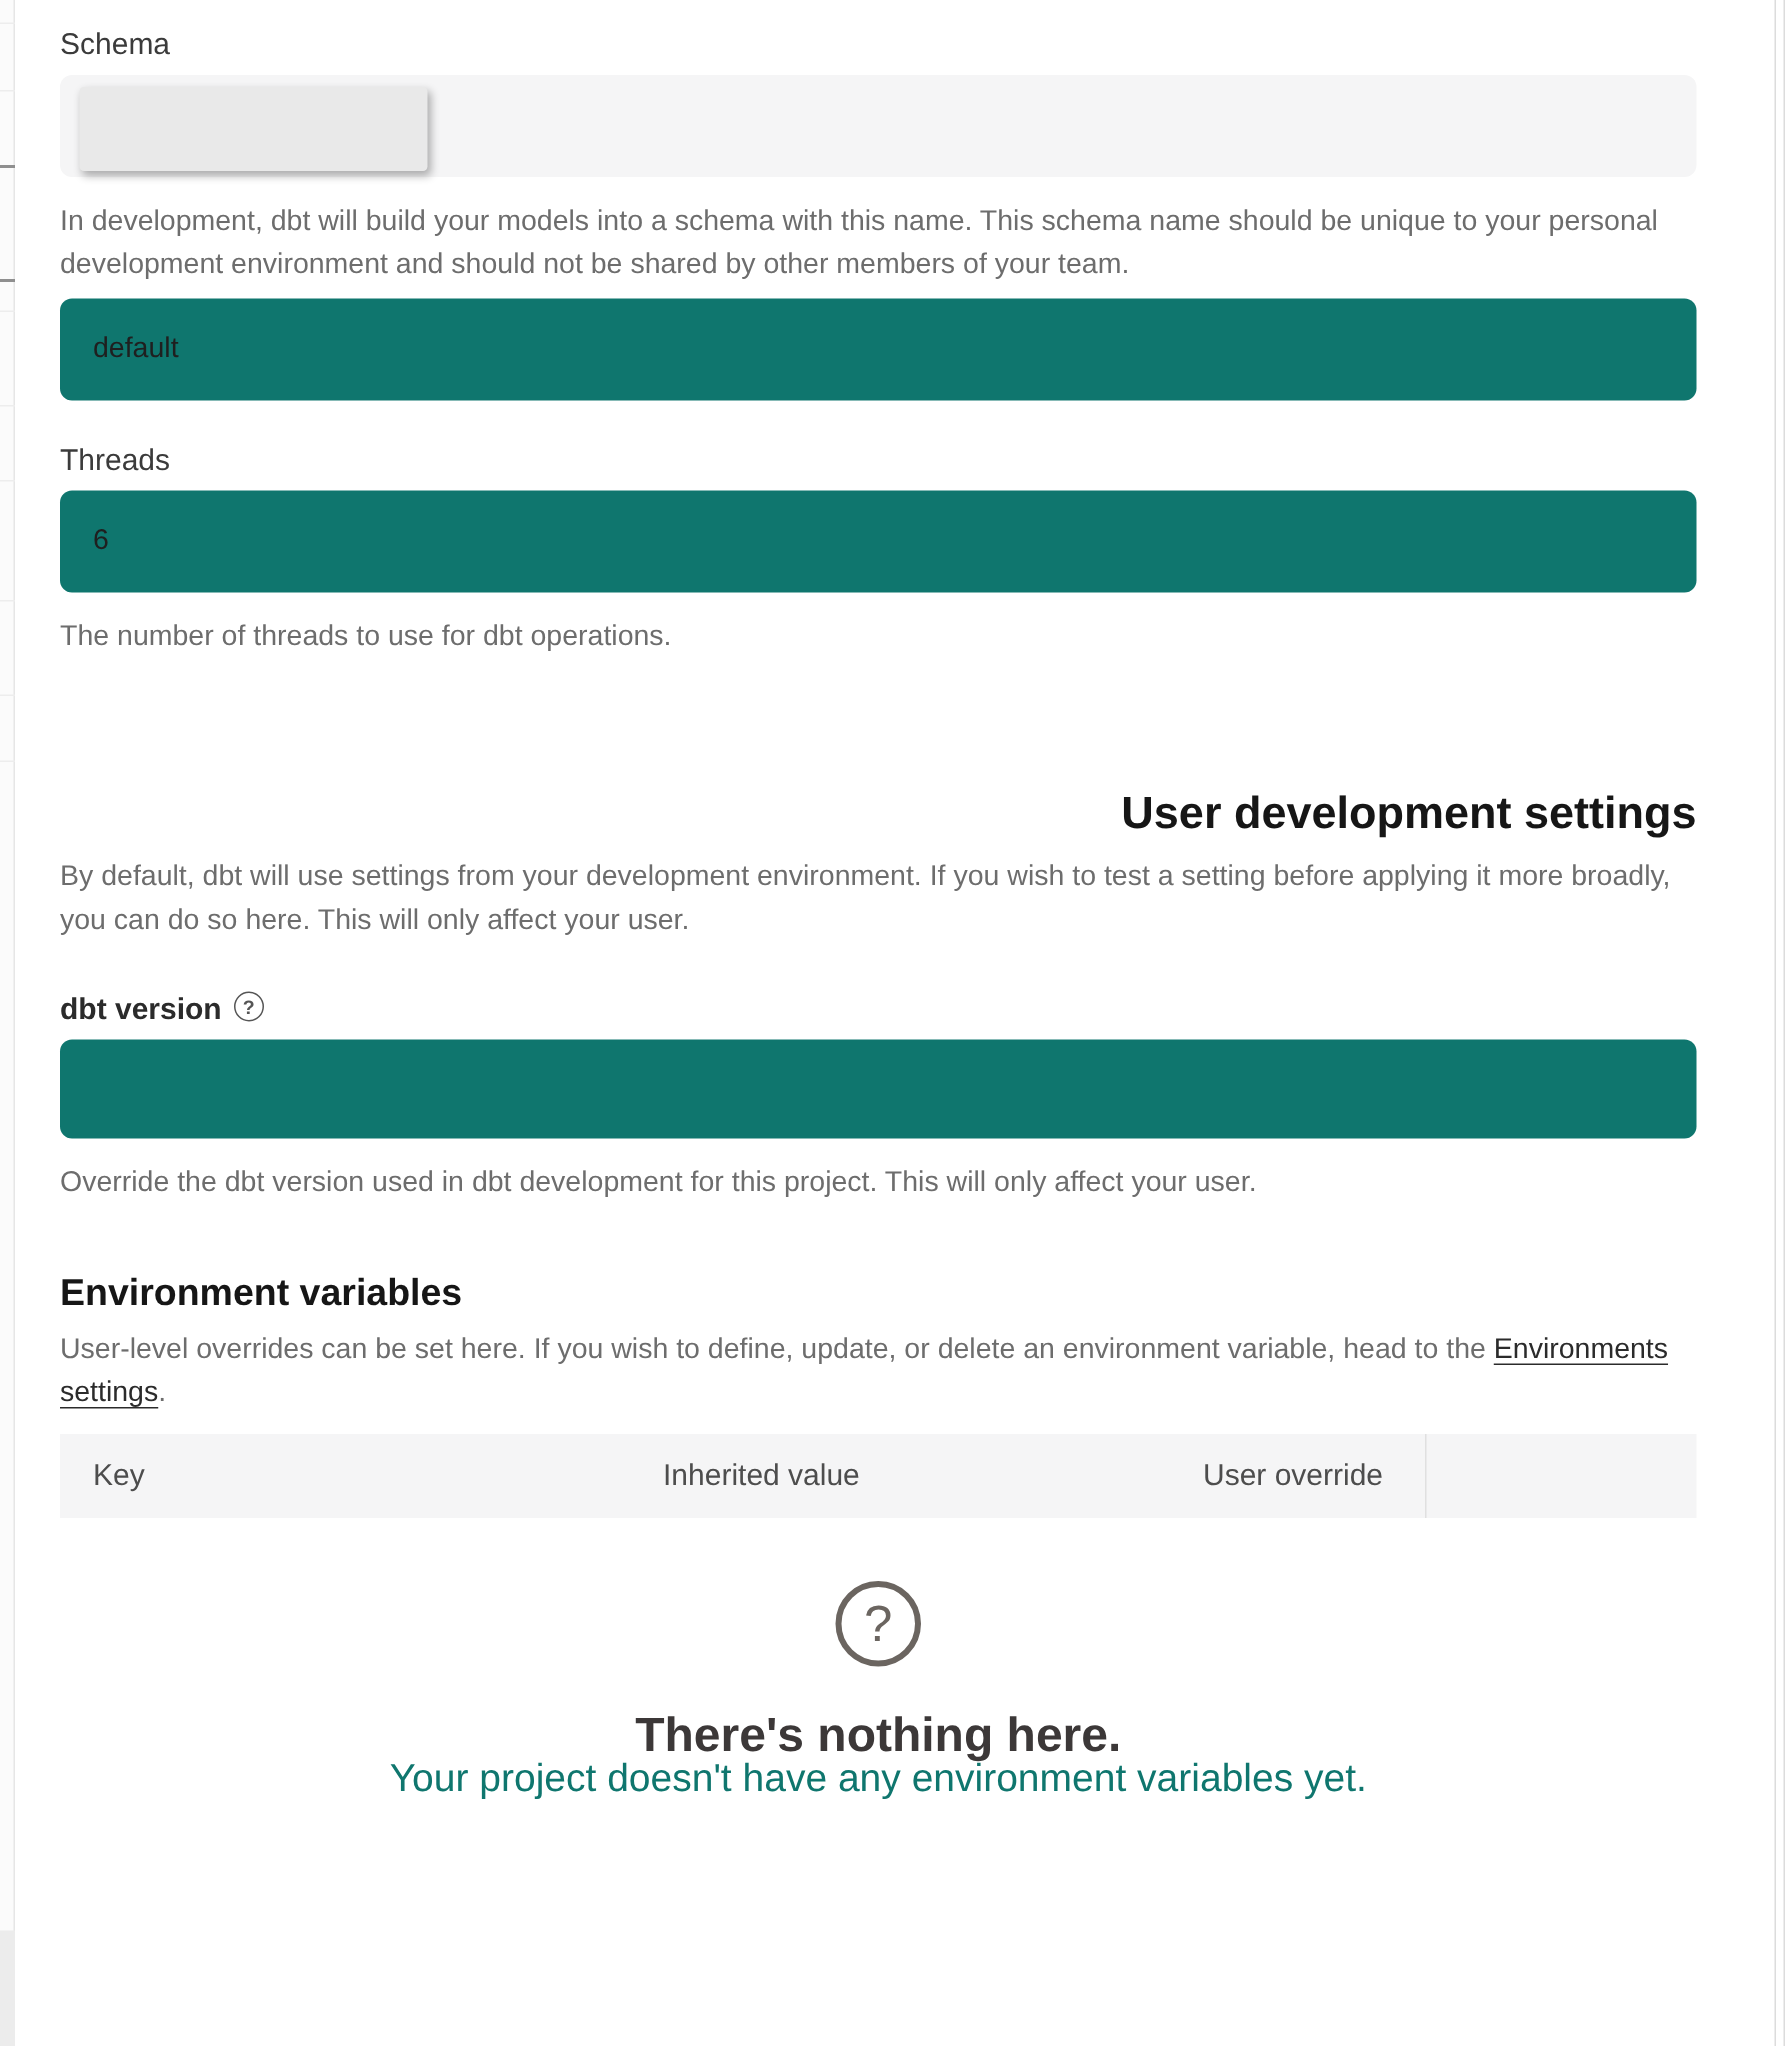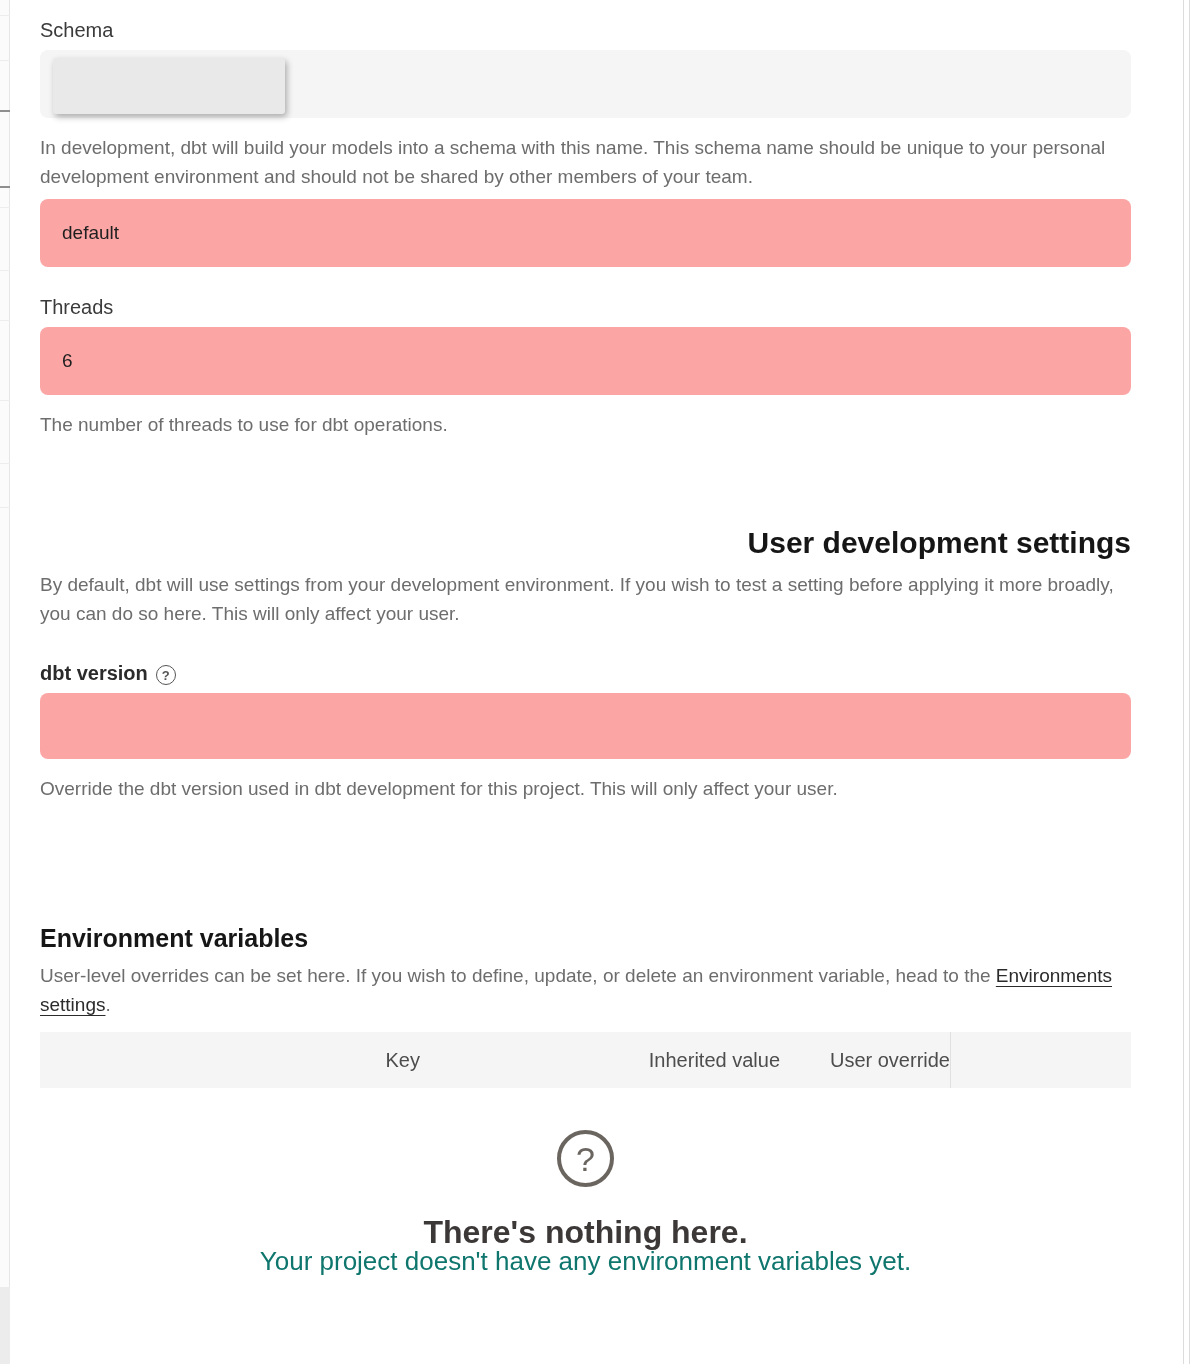--- a/index.html
+++ b/index.html
@@ -35,21 +35,21 @@
 
   .content {
     position: absolute; left: 40px; top: 0; width: 1091px;
   }
 
   .field-label {
     font-size: 20px; line-height: 24px; font-weight: 500; color: #3b3b3b;
   }
   .text-input {
     width: 100%; height: 68px;
-    background: #fca5a5;
+    background: #0f766e;
     border: none; border-radius: 8px;
     font-family: "Liberation Sans", "DejaVu Sans", sans-serif;
     font-size: 19px; color: #1f1f1f;
     padding: 0 22px;
     display: block;
     outline: none;
   }
   .schema-box {
     width: 100%; height: 68px;
     background: #f5f5f6; border-radius: 8px;
@@ -61,41 +61,41 @@
     background: #e9e9e9; border-radius: 3px;
     box-shadow: 2px 3px 6px rgba(0,0,0,0.30);
   }
   .help-text {
     font-size: 19px; line-height: 29px; color: #6d6d6d;
   }
 
   .h1 { font-size: 30px; line-height: 36px; font-weight: 700; color: #161616; }
   .h2 { font-size: 25px; line-height: 30px; font-weight: 700; color: #161616; }
 
-  .label-row { display: flex; align-items: flex-end; gap: 8px; }
+  .label-row { display: flex; align-items: flex-start; gap: 8px; }
   .help-icon {
     width: 20px; height: 20px; border-radius: 50%;
     border: 1.5px solid #555555; color: #555555;
     font-size: 13px; font-weight: 600;
     display: inline-flex; align-items: center; justify-content: center;
     cursor: pointer;
   }
 
   .link {
     color: #2b2b2b; font-weight: 500;
     text-decoration: underline; text-underline-offset: 4px;
     cursor: pointer;
   }
 
   .env-table-header {
     margin-top: 13px;
     height: 56px; width: 100%;
     background: #f5f5f6;
     display: flex; align-items: center;
-    font-size: 20px; color: #4d4d4d; text-align: right;
+    font-size: 20px; color: #4d4d4d;
   }
   .env-table-header .col { padding-left: 22px; }
   .col-key { width: 380px; }
   .col-inherited { width: 360px; }
   .col-override { width: 170px; }
   .col-actions { width: 181px; height: 100%; border-left: 1px solid #e0e0e0; }
 
   .empty-state { text-align: center; }
   .qmark-circle {
     width: 57px; height: 57px; margin: 0 auto;
@@ -109,21 +109,21 @@
 
   
   .mt-schema-label { margin-top: 18px; }
   .mt-input { margin-top: 8px; }
   .mt-help { margin-top: 15px; }
   .mt-target-label { margin-top: 22px; }
   .mt-threads-label { margin-top: 28px; }
   .mt-h1 { margin-top: 86px; text-align: right; }
   .mt-h1-desc { margin-top: 9px; }
   .mt-dbtv-label { margin-top: 33px; }
-  .mt-h2 { margin-top: 120px; }
+  .mt-h2 { margin-top: 44px; }
   .mt-h2-desc { margin-top: 8px; }
   .mt-empty { margin-top: 42px; }
 </style>
 </head>
 <body>
 
 <div class="left-strip">
   <div class="hl" style="top:15px"></div>
   <div class="hl" style="top:60px"></div>
   <div class="hl dark" style="top:110px"></div>

